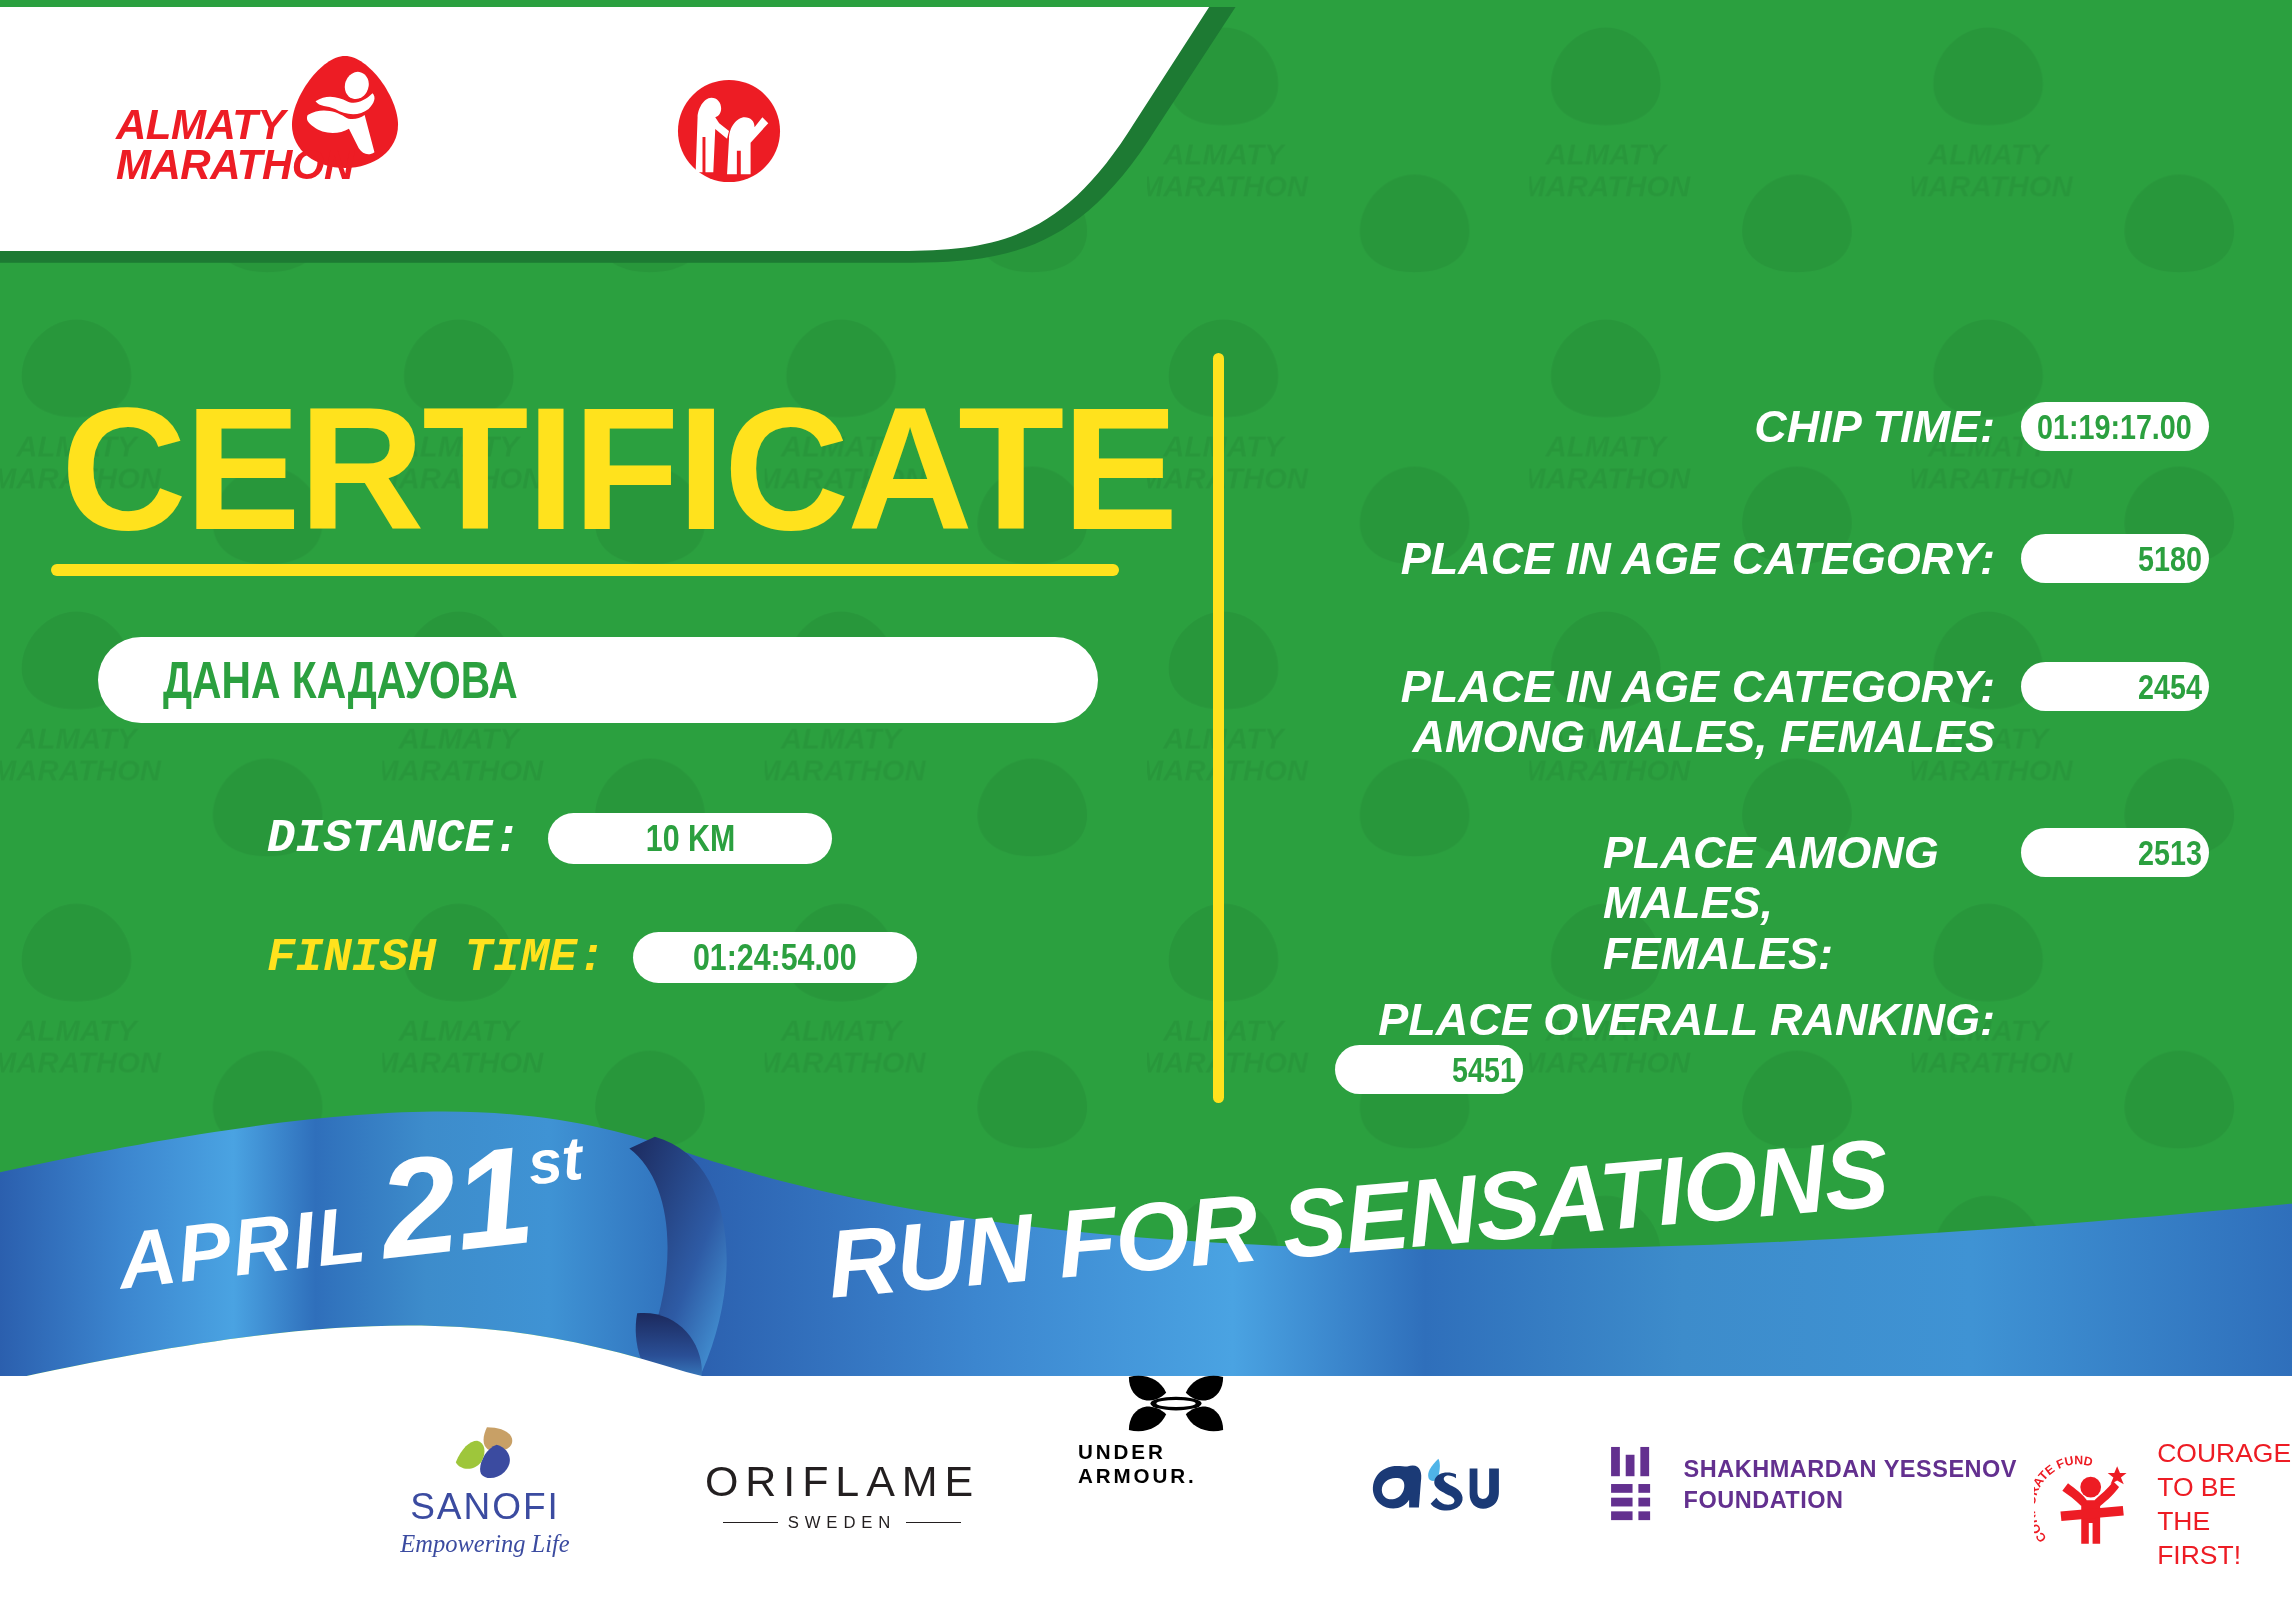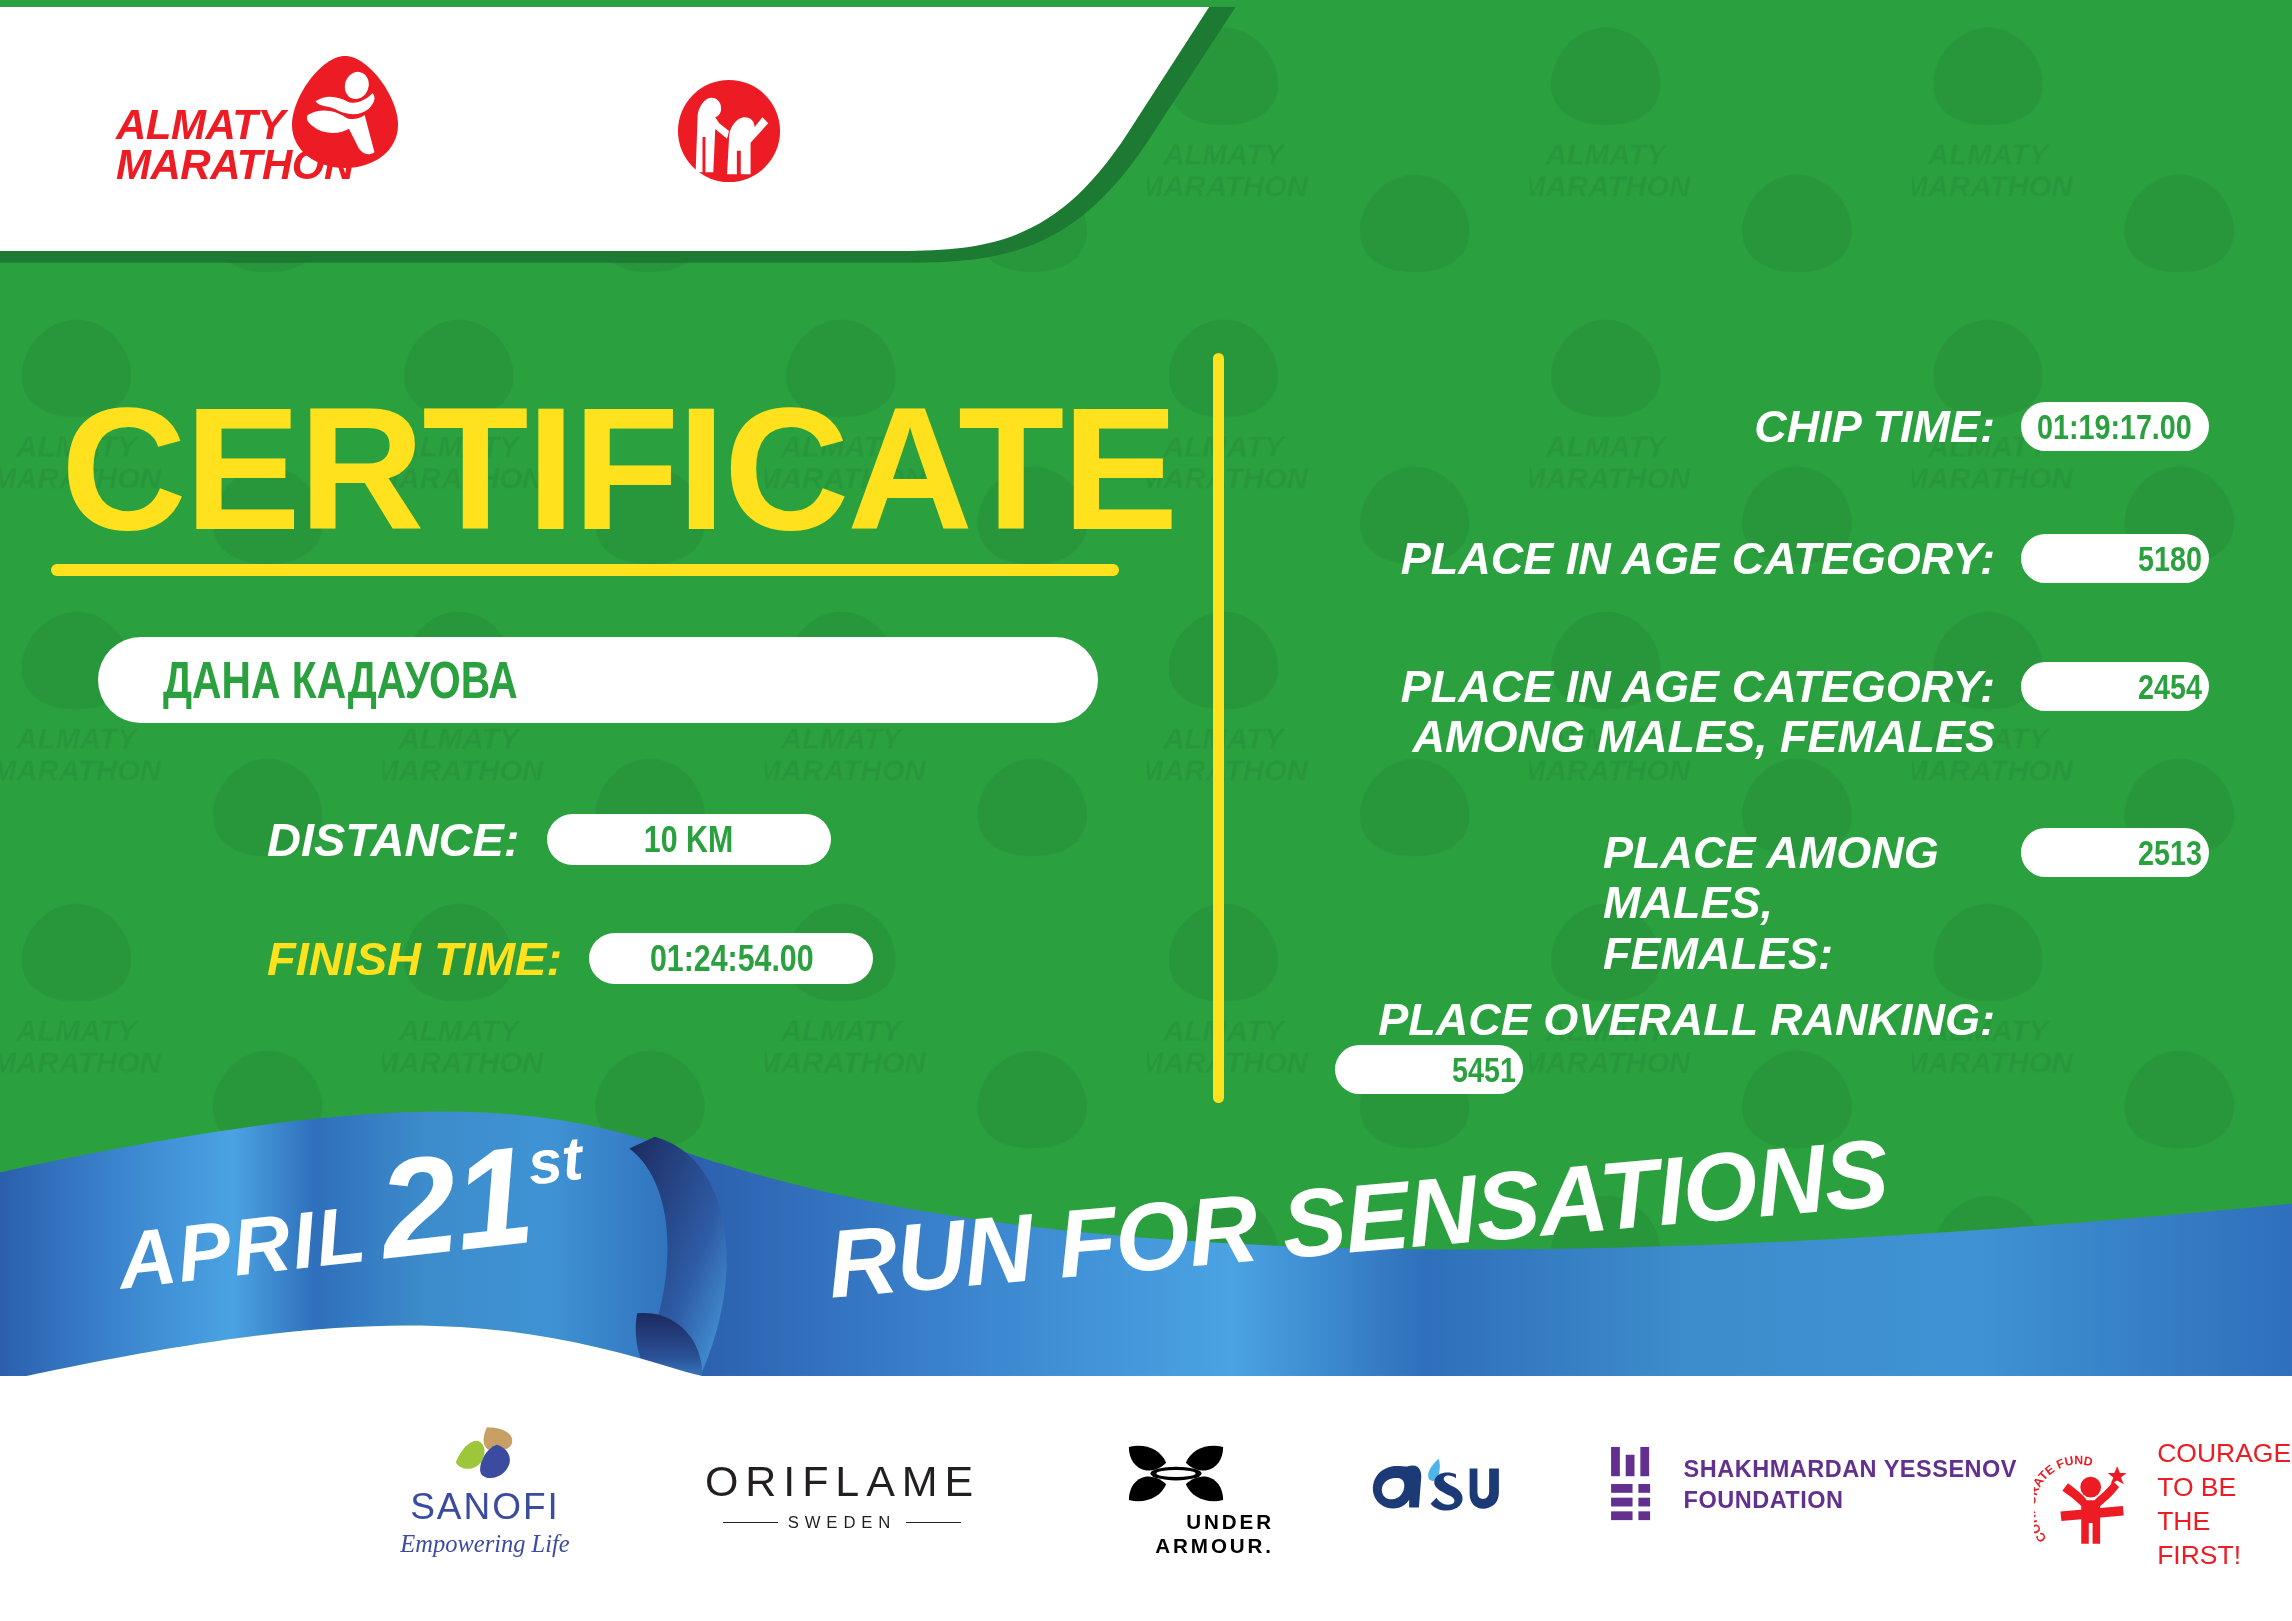--- a/index.html
+++ b/index.html
@@ -38,21 +38,21 @@
   .title-rule{position:absolute;left:51px;top:270px;width:1068px;height:11.8px;
               background:#ffe21d;border-radius:5.9px;}
   .name-pill{position:absolute;left:98px;top:343px;width:1000px;height:86px;
              background:#ffffff;border-radius:43px;display:flex;align-items:center;}
   .name-text{margin-left:65px;color:#2ba03f;font-size:51px;font-weight:bold;
              letter-spacing:0px;font-family:"Liberation Sans",sans-serif;
              transform:scaleX(0.80);transform-origin:left center;white-space:nowrap;}
 
   .kv{position:absolute;display:flex;align-items:center;}
   .kv-label{font-size:47px;font-weight:bold;font-style:italic;color:#ffffff;
-            letter-spacing:0px;white-space:nowrap;font-family:Liberation Sans, sans-serif;}
+            letter-spacing:0px;white-space:nowrap;font-family:Liberation Mono, monospace;}
   .kv-label.yellow{color:#ffe21d;}
   .kv-pill{background:#ffffff;border-radius:25.5px;height:51px;display:flex;
            align-items:center;justify-content:center;margin-left:27.4px;}
   .kv-val{color:#2ba03f;font-size:37px;font-weight:bold;letter-spacing:0px;
           transform:scaleX(0.82);transform-origin:center;white-space:nowrap;
           font-family:"Liberation Sans",sans-serif;}
 
   #row-distance{left:267px;top:518px;}
   #row-distance .kv-pill{width:284px;}
   #row-finish{left:267px;top:637px;}
@@ -109,21 +109,21 @@
               font-family:"Liberation Serif",serif;margin-top:2px;}
 
   .oriflame{position:absolute;left:686px;top:1457px;width:274px;z-index:36;text-align:center;margin-left:19px;}
   .ori-word{color:#231f20;font-size:43px;letter-spacing:6.9px;
             font-family:"Liberation Sans",sans-serif;}
   .ori-sub{display:flex;align-items:center;justify-content:center;gap:9.8px;margin-top:6.9px;}
   .ori-sub .ln{height:1px;background:#231f20;width:55px;}
   .ori-sub span{color:#231f20;font-size:16.7px;letter-spacing:5.9px;
                 font-family:"Liberation Sans",sans-serif;}
 
-  .ua{position:absolute;left:1078px;top:1441px;width:196px;z-index:36;text-align:right;}
+  .ua{position:absolute;left:1078px;top:1371px;width:196px;z-index:36;text-align:left;}
   .ua-word{color:#000000;font-size:20.6px;font-weight:bold;letter-spacing:2.9px;margin-top:3.9px;
            font-family:"Liberation Sans",sans-serif;}
 
   .asu{position:absolute;left:1362px;top:1449px;z-index:36;}
 
   .yessenov{position:absolute;left:1607px;top:1445px;z-index:36;display:flex;align-items:center;gap:21.6px;}
   .yes-text{color:#63308f;font-size:23.5px;font-weight:bold;line-height:1.3;letter-spacing:0.5px;
             font-family:"Liberation Sans",sans-serif;white-space:pre-line;}
 
   .courage{position:absolute;left:2034px;top:1437px;z-index:36;display:flex;align-items:center;gap:9.8px;}

